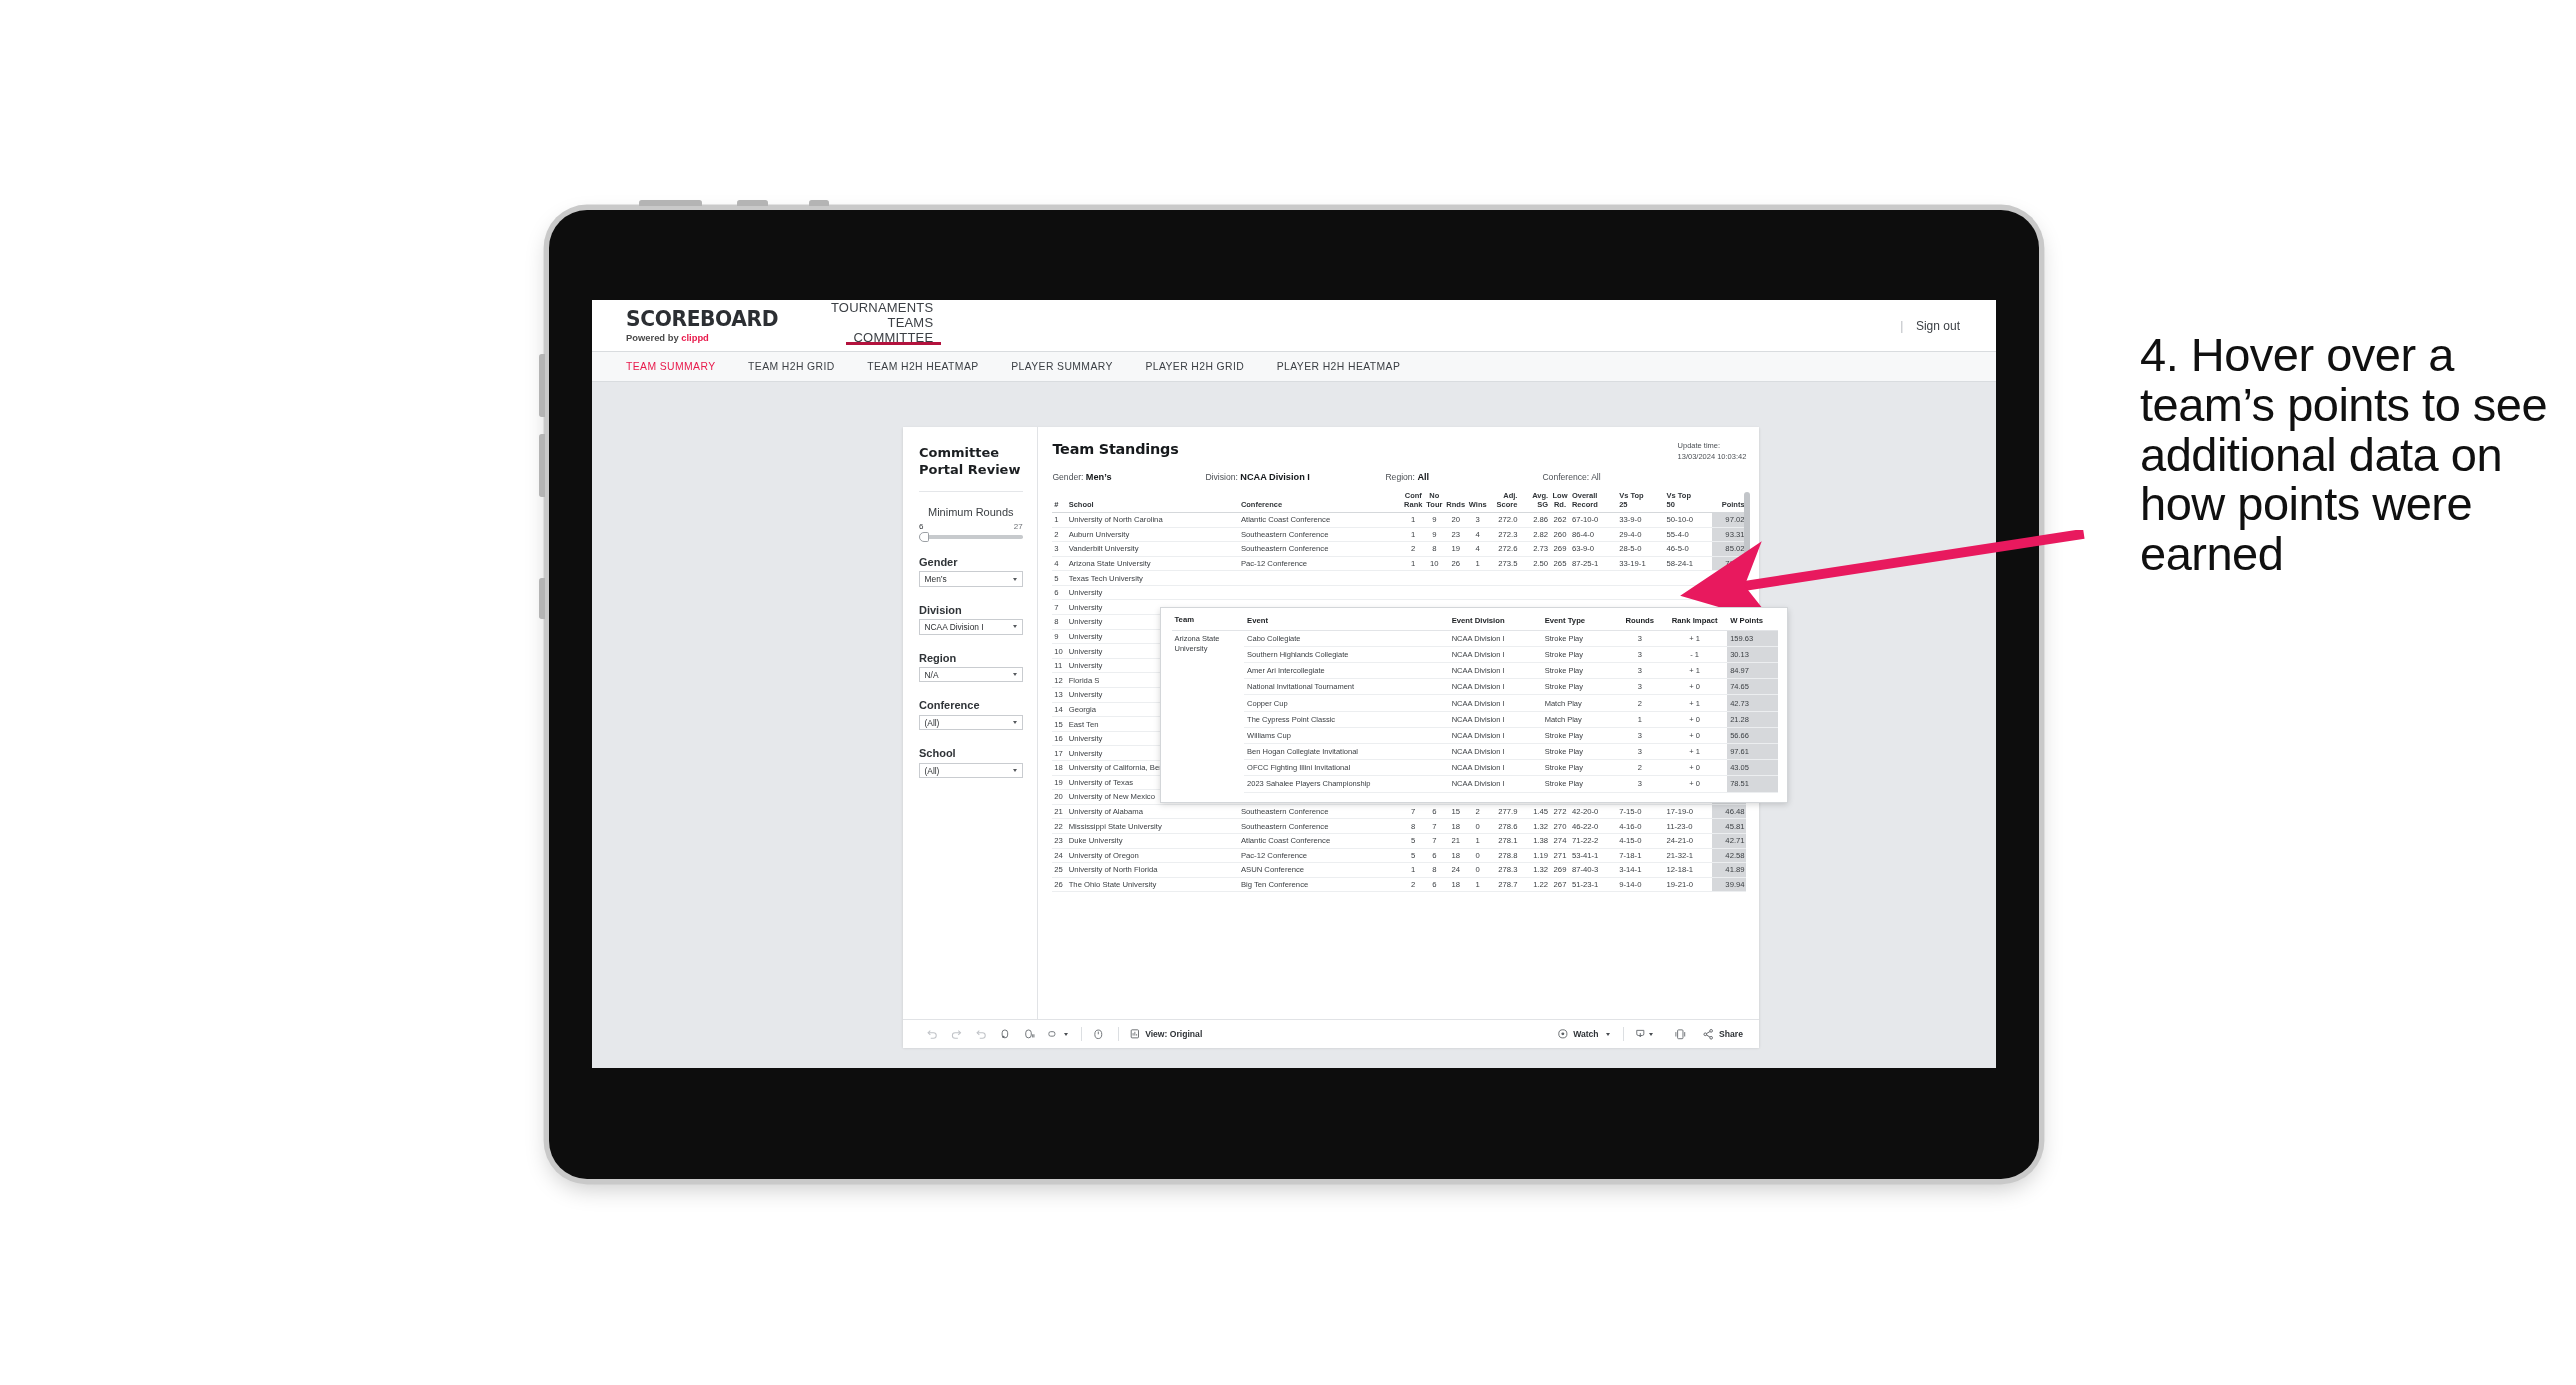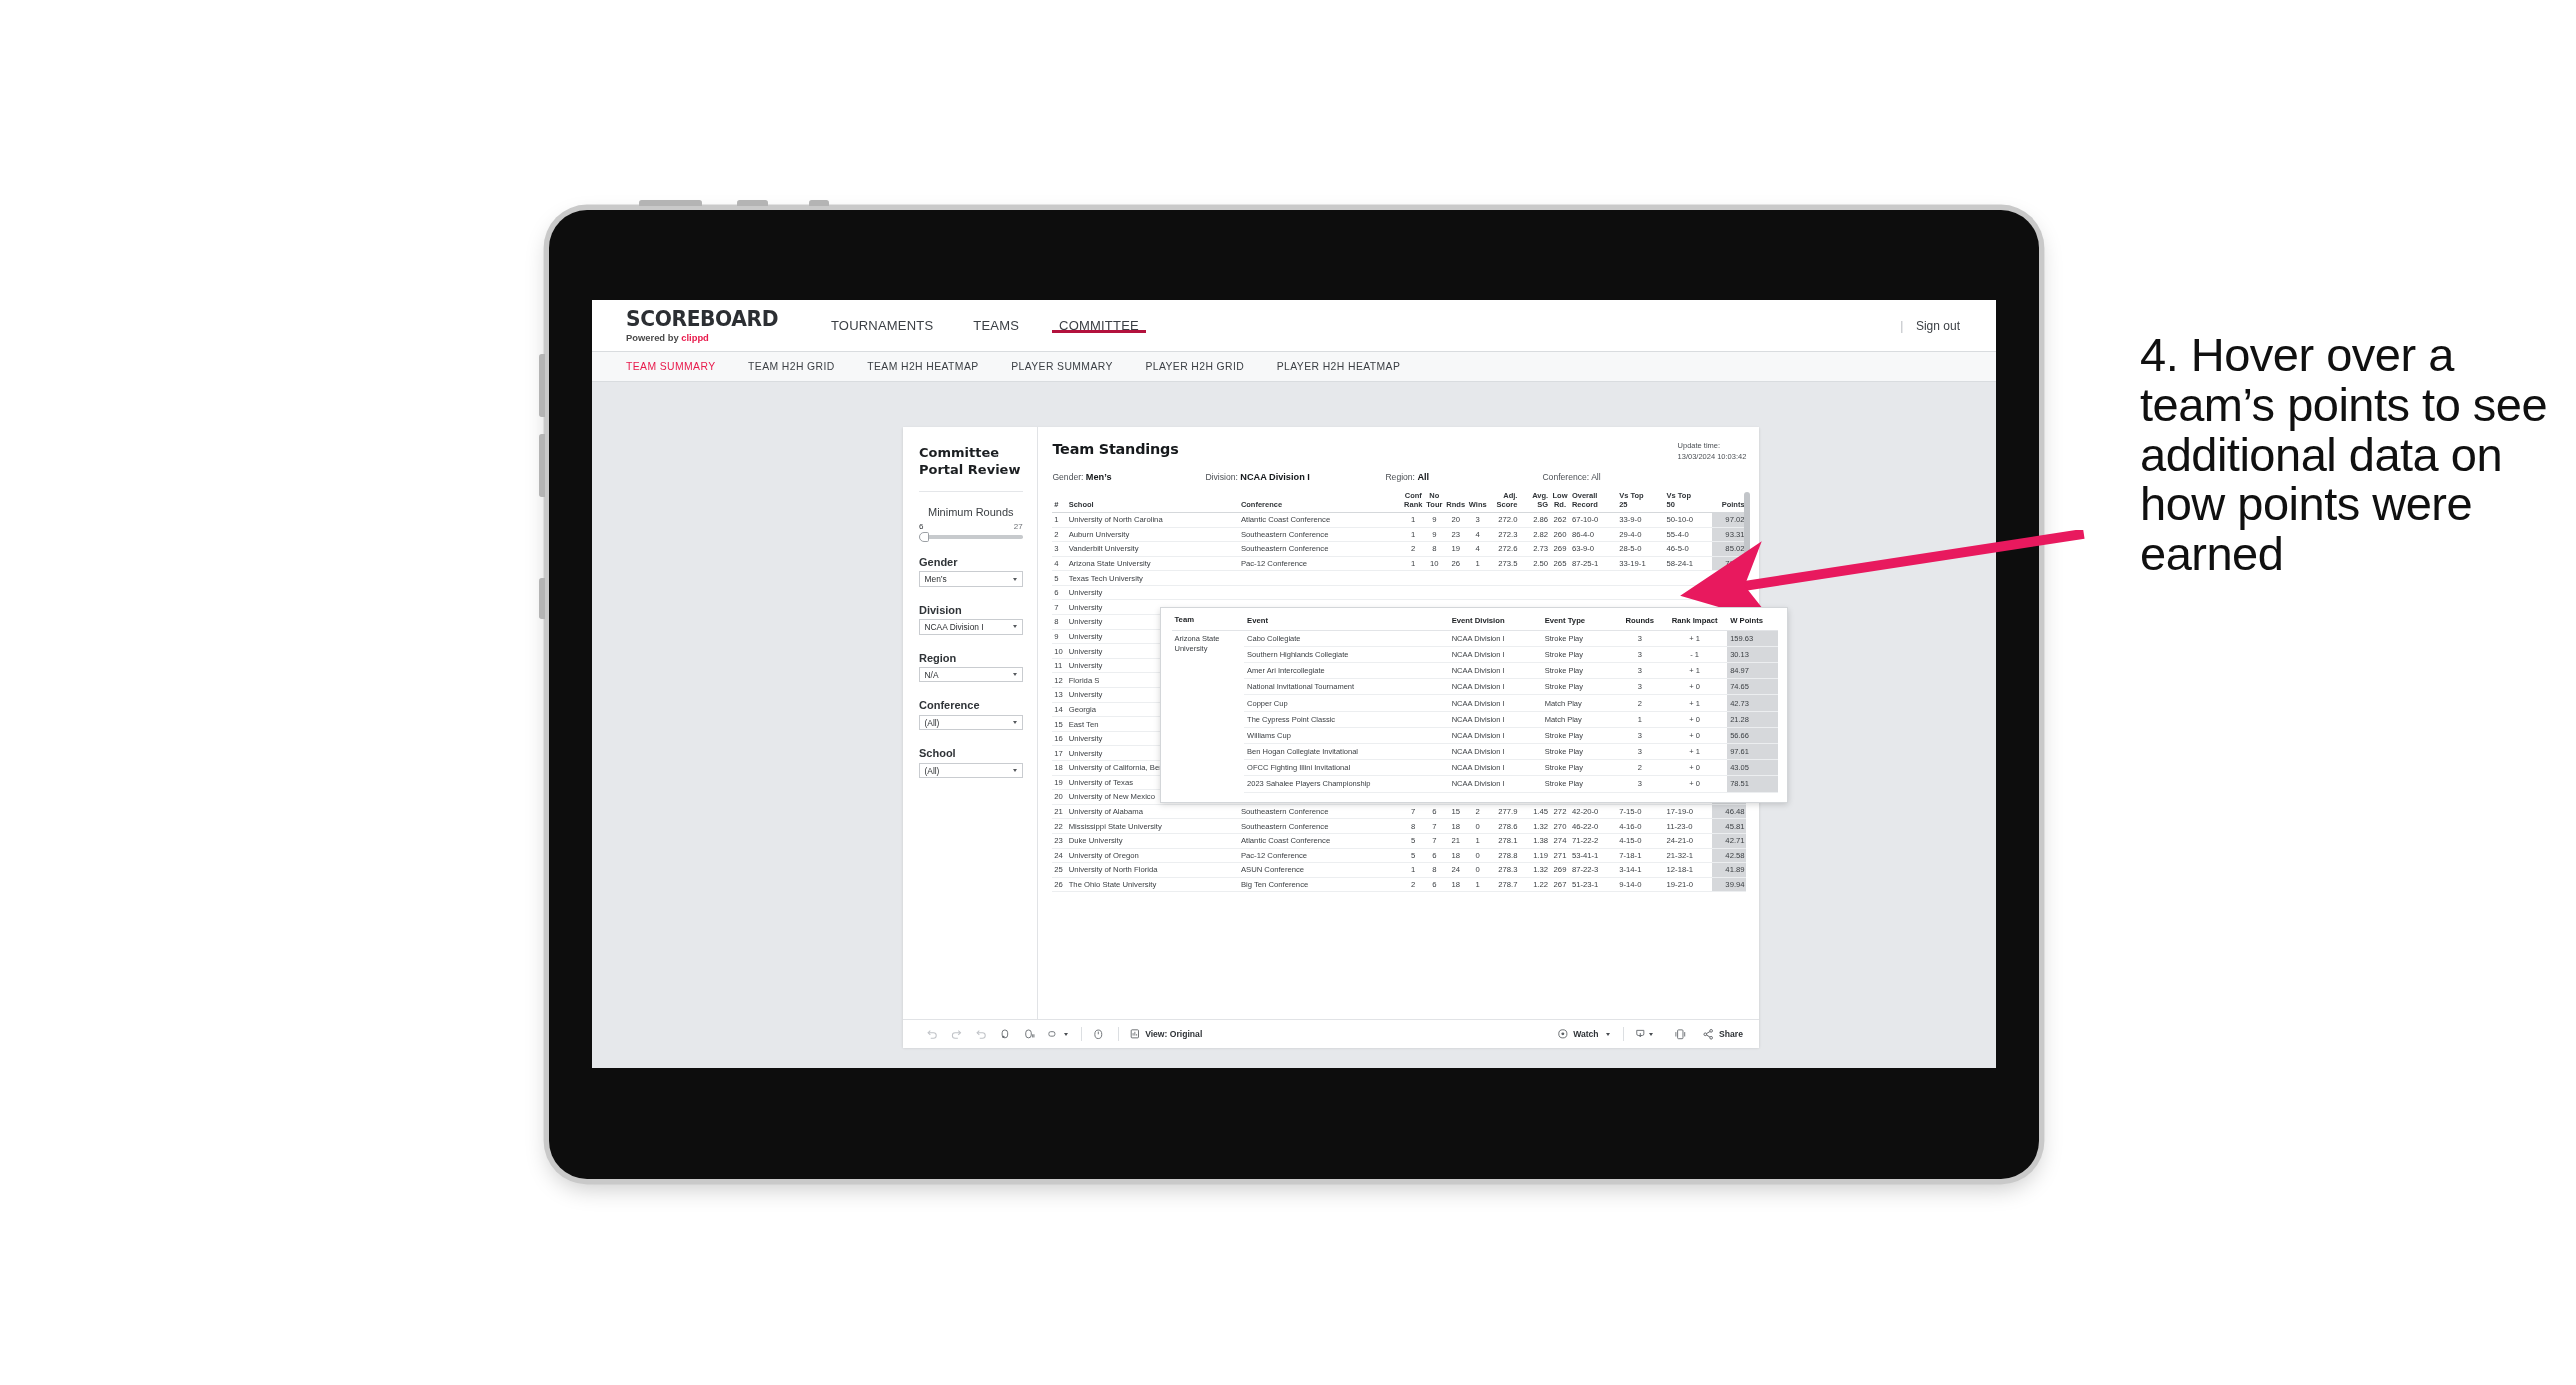--- a/index.html
+++ b/index.html
@@ -68,21 +68,21 @@
     transform-origin: left center;
   }
   .brand-sub {
     font-size: 9.4px;
     color: #4a4a4a;
     margin-top: 2.7px;
     font-weight: 600;
   }
   .brand-sub .clippd { color: #e8194b; font-weight: 700; }
 
-  .topnav { display: flex; align-items: center; }
+  .topnav { display: flex; align-items: flex-end; flex-direction: column; }
   .topnav-item {
     display: flex; align-items: center;
     padding: 0 20px;
     font-size: 13px;
     color: #3b3f44;
     letter-spacing: 0.2px;
     position: relative;
     cursor: pointer;
   }
   .topnav-item.active::after {
@@ -863,21 +863,21 @@
                       <td class="c-rank">25</td>
                       <td class="c-school">University of North Florida</td>
                       <td class="c-conf">ASUN Conference</td>
                       <td class="c-n">1</td>
                       <td class="c-n">8</td>
                       <td class="c-n">24</td>
                       <td class="c-n">0</td>
                       <td class="c-num">278.3</td>
                       <td class="c-num">1.32</td>
                       <td class="c-n">269</td>
-                      <td class="c-rec">87-22-3</td>
+                      <td class="c-rec">87-40-3</td>
                       <td class="c-rec">3-14-1</td>
                       <td class="c-rec">12-18-1</td>
                       <td class="c-pts">41.89</td>
                     </tr>
                     <tr>
                       <td class="c-rank">26</td>
                       <td class="c-school">The Ohio State University</td>
                       <td class="c-conf">Big Ten Conference</td>
                       <td class="c-n">2</td>
                       <td class="c-n">6</td>

